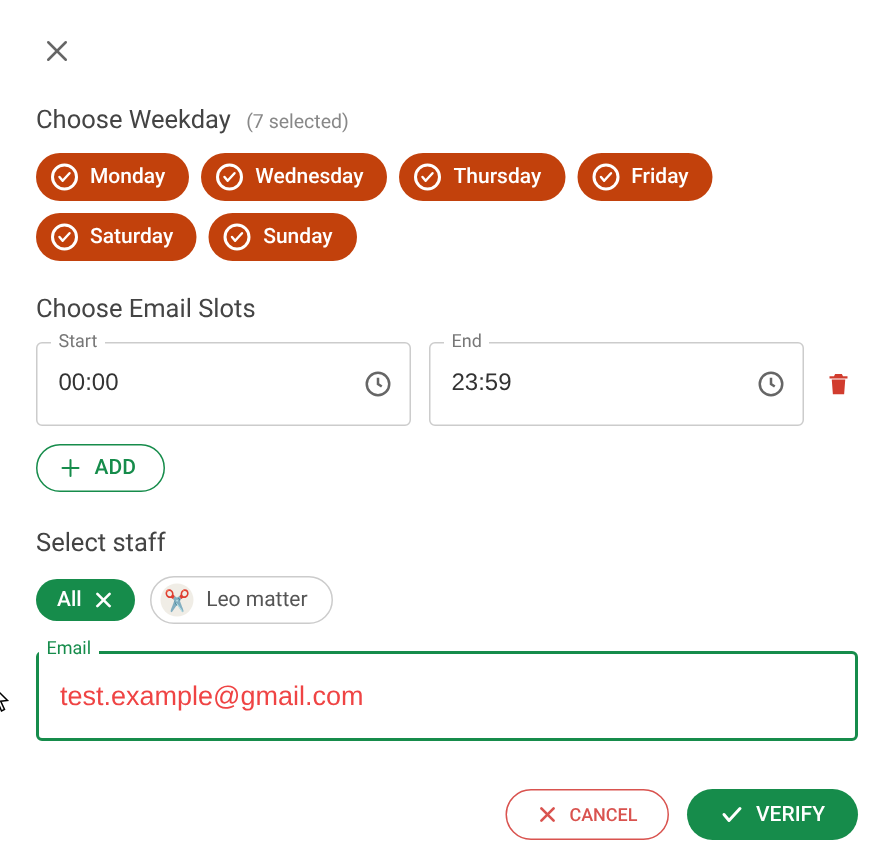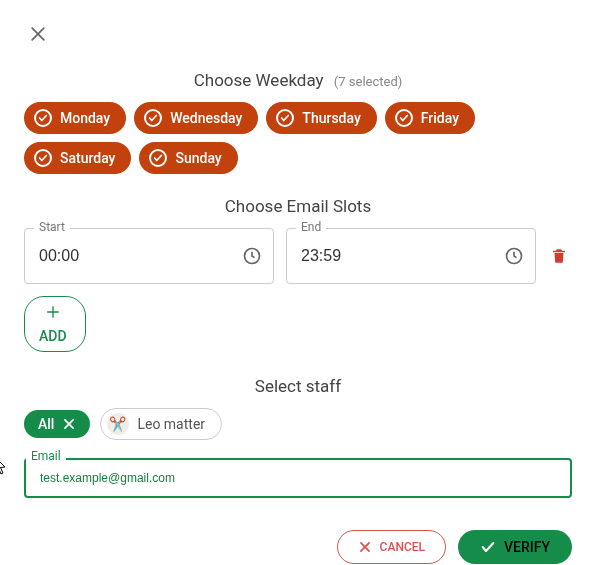--- a/index.html
+++ b/index.html
@@ -8,21 +8,21 @@
     background: #fff;
     color: #333;
     width: 596px;
     height: 565px;
     position: relative;
     padding: 20px 24px 24px 24px;
   }
   .title-row { display:flex; align-items:center; justify-content:space-between; margin-bottom:22px; }
   .title { font-size:20px; color:#333; font-weight:400; }
   .close-btn { cursor:pointer; color:#666; display:flex; align-items:center; justify-content:center; width:28px; height:28px; }
-  .section-label { font-size:17px; color:#444; margin-bottom:12px;text-align:center; }
+  .section-label { font-size:17px; color:#444; margin-bottom:12px; }
   .sub-count { font-size:13px; color:#888; margin-left:6px; }
   .chip-row { display:flex; flex-wrap:wrap; gap:8px; margin-bottom:22px; }
   .chip {
     display:inline-flex; align-items:center; gap:8px;
     background:#c2410c; color:#fff; border-radius:20px;
     padding:7px 16px 7px 10px; font-size:14px; cursor:pointer;
     font-weight:500;
   }
   .chip .check-ring {
     width:18px; height:18px; border:2px solid #fff; border-radius:50%;
@@ -43,57 +43,57 @@
   }
   .clock-icon {
     position:absolute; right:12px; top:50%; transform:translateY(-50%);
     color:#666; display:flex;
   }
   .trash { color:#d13c2e; cursor:pointer; display:flex; margin-left:2px; }
   .add-btn {
     display:inline-flex; align-items:center; gap:8px;
     border:1px solid #168c4b; color:#168c4b; background:#fff;
     border-radius:20px; padding:7px 18px 7px 14px; font-size:14px;
-    cursor:pointer; font-weight:500; margin-bottom:24px;flex-direction:column;
+    cursor:pointer; font-weight:500; margin-bottom:24px;
   }
   .staff-row { display:flex; gap:10px; align-items:center; margin-bottom:18px; }
   .all-chip {
     display:inline-flex; align-items:center; gap:8px;
     background:#168c4b; color:#fff; border-radius:20px;
     padding:6px 14px; font-size:14px; cursor:pointer; font-weight:500;
   }
   .staff-chip {
     display:inline-flex; align-items:center; gap:8px;
     background:#fff; border:1px solid #ccc; color:#555; border-radius:20px;
     padding:4px 16px 4px 6px; font-size:14px; cursor:pointer;
   }
   .avatar {
     width:22px; height:22px; border-radius:50%; background:#f0ede6;
     display:flex; align-items:center; justify-content:center;
     font-size:14px;
   }
   .email-field { position:relative; margin-bottom:32px; }
   .email-input {
-    width:100%; height:40px; border:2px solid #168c4b; border-radius:4px;
-    padding:0 14px; font-size:12px; color:#15803d; outline:none;
+    width:100%; height:60px; border:2px solid #168c4b; border-radius:4px;
+    padding:0 14px; font-size:18px; color:#ef4444; outline:none;
   }
   .email-label {
     position:absolute; top:-9px; left:2px; background:#fff; padding:0 5px;
     font-size:12px; color:#168c4b;
   }
   .actions { display:flex; justify-content:flex-end; gap:12px; }
   .btn-cancel {
     display:inline-flex; align-items:center; gap:8px;
     border:1px solid #d9534f; color:#d9534f; background:#fff;
     border-radius:20px; padding:9px 20px; font-size:12px; font-weight:500;
     cursor:pointer;
   }
   .btn-verify {
     display:inline-flex; align-items:center; gap:8px;
-    background:#168c4b; color:#000000; border:none;
+    background:#168c4b; color:#ffffff; border:none;
     border-radius:20px; padding:9px 22px; font-size:14px; font-weight:500;
     cursor:pointer;
   }
   .cursor-arrow {
     position:absolute; left:-6px; top:456px; color:#000;
   }
 </style>
 </head>
 <body>
 

